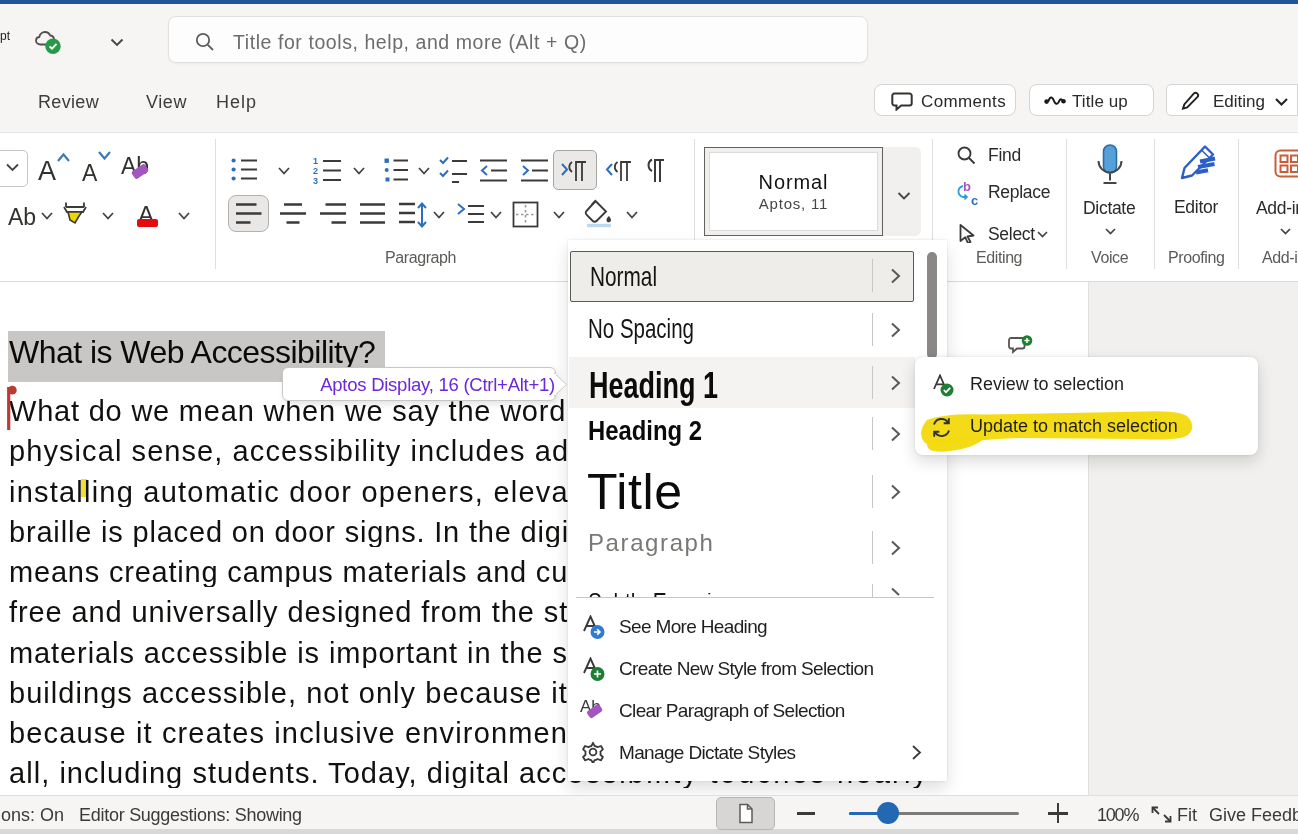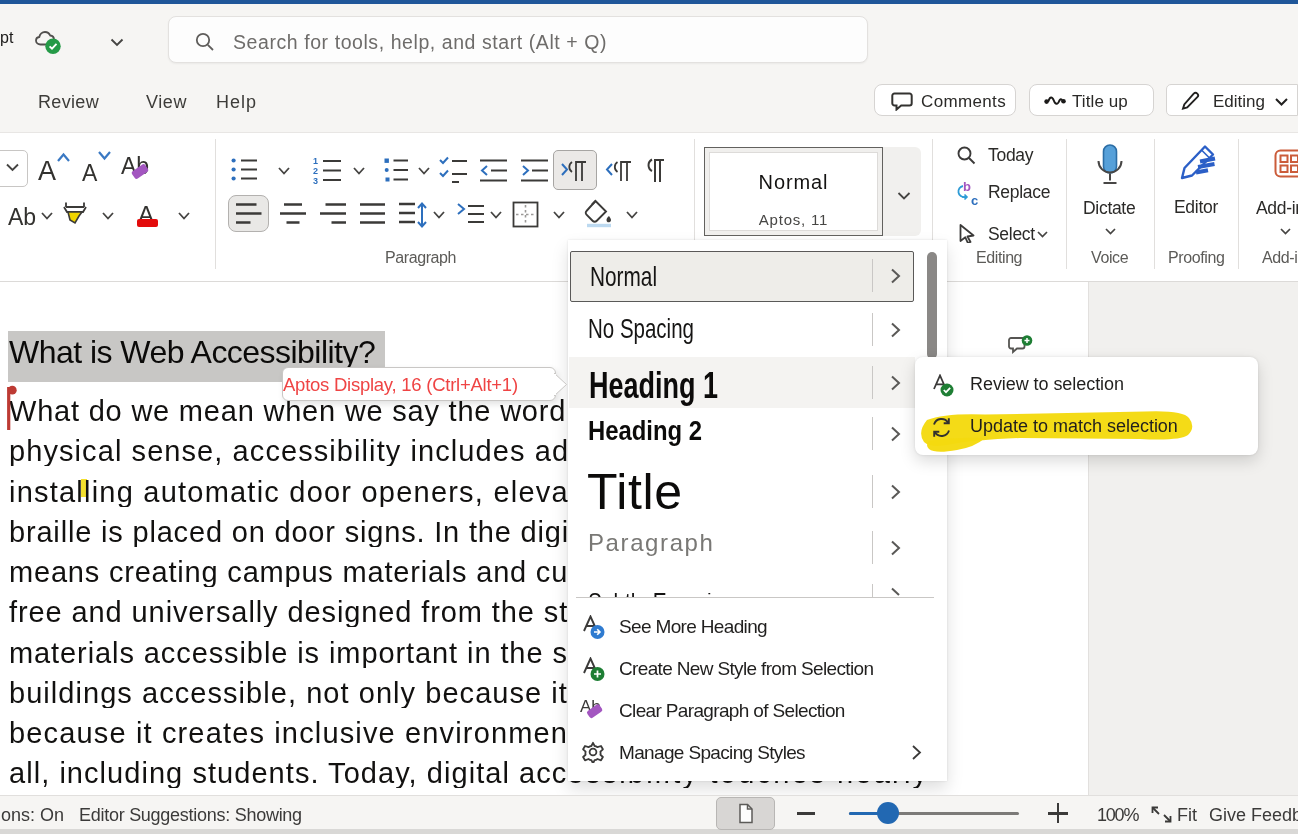--- a/index.html
+++ b/index.html
@@ -1,21 +1,21 @@
 <!DOCTYPE html>
 <html><head><meta charset="utf-8">
 <style>
 *{margin:0;padding:0;box-sizing:border-box}
 html,body{width:1298px;height:834px;overflow:hidden}
 body{font-family:"Liberation Sans",sans-serif;position:relative;background:#f6f5f3;line-height:1}
 .abs{position:absolute}
 .ic{position:absolute}
 #bluestrip{left:0;top:0;width:1298px;height:4px;background:#1f5699}
 #titlearea{left:0;top:4px;width:1298px;height:129px;background:#f6f5f3;border-bottom:1px solid #e8e6e4}
-#docname{left:0px;top:30px;font-size:16px;color:#1b1a19}
+#docname{left:0px;top:30px;font-size:12px;color:#1b1a19}
 #searchbox{left:168px;top:16px;width:700px;height:47px;background:#fdfdfd;border:1px solid #e3e1df;border-radius:8px;box-shadow:0 1px 2px rgba(0,0,0,.05)}
 #searchtext{left:233px;top:33px;font-size:19.5px;letter-spacing:.57px;color:#6e6c6a}
 .tab{top:93px;font-size:18px;color:#3d3c39}
 .topbtn{top:84px;height:32px;background:#ffffff;border:1px solid #d6d4d2;border-radius:8px;font-size:17px;color:#2b2a28}
 .topbtn span{position:absolute;top:8px}
 #ribbon{left:0;top:133px;width:1298px;height:149px;background:#fff;border-bottom:1px solid #dcdad8;box-shadow:0 3px 4px rgba(0,0,0,.08)}
 .vsep{position:absolute;width:1px;background:#e1dfdd}
 .glabel{position:absolute;font-size:16px;letter-spacing:-.4px;color:#5c5b58;top:250px;white-space:nowrap}
 .rtext{position:absolute;font-size:17.5px;letter-spacing:-.3px;color:#2b2a28;white-space:nowrap}
 #gal{left:704px;top:147px;width:179px;height:89px;border:1.5px solid #62615e;background:#f0efed;padding:4px;z-index:2}
@@ -29,21 +29,21 @@
 #menu{left:568px;top:240px;width:379px;height:541px;background:#fff;box-shadow:0 8px 16px rgba(0,0,0,.13),0 0 2px rgba(0,0,0,.11)}
 .mtext{position:absolute;transform-origin:0 0;white-space:nowrap;color:#161514}
 .rowsep{position:absolute;left:872px;width:1px;height:33px;background:#c9c7c5}
 .rowchev{position:absolute;left:889px}
 #mscroll{left:927px;top:252px;width:10px;height:107px;background:#8a8886;border-radius:5px}
 #msep{left:576px;top:597px;width:358px;height:1px;background:#c9c7c5}
 .mfoot{position:absolute;left:619px;font-size:19px;letter-spacing:-.65px;color:#201f1e}
 #submenu{left:915px;top:357px;width:343px;height:98px;background:#fff;border-radius:8px;box-shadow:0 6px 16px rgba(0,0,0,.15),0 0 3px rgba(0,0,0,.1)}
 .subtext{position:absolute;left:970px;font-size:18px;color:#201f1e}
 #tooltip{left:282px;top:367px;width:274px;height:34px;background:#fff;border:1px solid #c9c7c5;border-radius:6px;box-shadow:2px 3px 6px rgba(0,0,0,.12)}
-#tooltiptext{width:100%;text-align:left;font-size:18.5px;letter-spacing:-.25px;color:#ef4444;margin-top:8px}
+#tooltiptext{width:100%;text-align:right;font-size:18.5px;letter-spacing:-.25px;color:#6d28d9;margin-top:8px}
 #statusbar{left:0;top:795px;width:1298px;height:34px;background:#f6f5f3;border-top:1px solid #e1dfdd}
 #statusstrip{left:0;top:829px;width:1298px;height:5px;background:#d9d8d6}
 .sbtext{position:absolute;font-size:18px;color:#3b3a39;white-space:nowrap}
 </style></head>
 <body>
 <div class="abs" id="bluestrip"></div>
 <div class="abs" id="titlearea"></div>
 <div class="abs" id="docname">pt</div>
 <svg class="ic" style="left:34px;top:30px" width="28" height="24" viewBox="0 0 28 24">
   <path d="M6.5 14.5 C4 14.5 2 12.8 2 10.6 C2 8.7 3.4 7.2 5.3 7 C5.8 4.2 8.2 2 11 2 C13.3 2 15.3 3.4 16.2 5.5 C18.4 5.7 20 7.5 20 9.7 C20 12.4 18 14.5 15.3 14.5 Z" fill="none" stroke="#514f4d" stroke-width="1.8"></path>
@@ -51,21 +51,21 @@
   <path d="M15.6 16.3 L18 18.7 L22.5 13.9" fill="none" stroke="#fff" stroke-width="1.9"></path>
 </svg>
 <svg class="ic" style="left:109px;top:37px" width="16" height="11" viewBox="0 0 16 11">
     <path d="M2.5 2.5 L8 8 L13.5 2.5" fill="none" stroke="#454442" stroke-width="1.9"></path>
   </svg>
 <div class="abs" id="searchbox"></div>
 <svg class="ic" style="left:195px;top:32px" width="20" height="20" viewBox="0 0 20 20">
     <circle cx="8" cy="8" r="6.2" fill="none" stroke="#5f5d5b" stroke-width="1.8"></circle>
     <line x1="12.8" y1="12.8" x2="18" y2="18" stroke="#5f5d5b" stroke-width="1.8"></line>
   </svg>
-<div class="abs" id="searchtext">Search for tools, help, and start (Alt + Q)</div>
+<div class="abs" id="searchtext">Title for tools, help, and more (Alt + Q)</div>
 <div class="abs tab" style="left:38px;letter-spacing:.33px">Review</div>
 <div class="abs tab" style="left:146px;letter-spacing:.58px">View</div>
 <div class="abs tab" style="left:216px;letter-spacing:1px">Help</div>
 <div class="abs topbtn" style="left:874px;width:142px">
   <svg class="ic" style="left:16px;top:7px" width="23" height="19" viewBox="0 0 23 19">
       <path d="M3.5 1.5 h15 a2.2 2.2 0 0 1 2.2 2.2 v7.6 a2.2 2.2 0 0 1 -2.2 2.2 h-8.3 l-4.7 4 v-4 h-2 a2.2 2.2 0 0 1 -2.2-2.2 v-7.6 a2.2 2.2 0 0 1 2.2-2.2 z" fill="none" stroke="#333230" stroke-width="2"></path>
     </svg>
   <span style="left:46px;letter-spacing:.35px">Comments</span>
 </div>
 <div class="abs topbtn" style="left:1029px;width:125px">
@@ -216,32 +216,32 @@
   <path d="M26 17 C28 19.8 28.8 21.6 26.9 22.9 C25.2 24 23.5 22.8 23.5 20.9 C23.5 19.5 24.8 18 26 17 Z" fill="#3b3a38"></path>
   <path d="M4 26.5 H28" stroke="#bcd9f0" stroke-width="3.4"></path>
   </svg>
 <svg class="ic" style="left:625px;top:210px" width="14" height="10" viewBox="0 0 14 10">
     <path d="M2 2 L7 7.5 L12 2" fill="none" stroke="#454442" stroke-width="1.8"></path>
   </svg>
 <div class="glabel" style="left:385px">Paragraph</div>
 <div class="abs" id="gal">
     <div id="galin">
   <div style="font-size:20px;color:#141312;margin-top:19px;letter-spacing:.9px">Normal</div>
-  <div style="font-size:15px;color:#474644;margin-top:20px;letter-spacing:.8px">Aptos, 11</div>
+  <div style="font-size:15px;color:#474644;margin-top:4px;letter-spacing:.8px">Aptos, 11</div>
 </div>
   </div>
 <div class="abs" id="galchev"></div>
 <svg class="ic" style="left:896px;top:191px" width="16" height="11" viewBox="0 0 16 11">
     <path d="M2.5 2 L8 7.5 L13.5 2" fill="none" stroke="#454442" stroke-width="1.8"></path>
   </svg>
 <svg class="ic" style="left:957px;top:146px" width="19" height="19" viewBox="0 0 19 19">
     <circle cx="7.5" cy="7.5" r="6" fill="none" stroke="#3b3a39" stroke-width="1.9"></circle>
     <line x1="12" y1="12" x2="17.5" y2="17.5" stroke="#3b3a39" stroke-width="1.9"></line>
   </svg>
-<div class="rtext" style="left:988px;top:147px">Today</div>
+<div class="rtext" style="left:988px;top:147px">Find</div>
 <svg class="ic" style="left:955px;top:181px" width="28" height="25" viewBox="0 0 28 25">
   <text x="8" y="10" font-size="13" font-weight="bold" fill="#a356c0" font-family="Liberation Sans">b</text>
   <text x="16" y="24" font-size="13" font-weight="bold" fill="#2d6fbd" font-family="Liberation Sans">c</text>
   <path d="M8 5 a5.5 5.5 0 1 0 2 11" fill="none" stroke="#2e9bd6" stroke-width="1.8"></path>
   <path d="M7 16 h5 m-2.5 -2.5 l2.5 2.5 l-2.5 2.5" fill="none" stroke="#2e9bd6" stroke-width="1.6"></path>
   </svg>
 <div class="rtext" style="left:988px;top:184px">Replace</div>
 <svg class="ic" style="left:958px;top:223px" width="18" height="20" viewBox="0 0 18 20">
     <path d="M2.5 2 L15.5 12.5 L9.5 13.5 L12.5 19 L9.8 19.8 L7.3 14.3 L2.5 18 Z" fill="none" stroke="#3b3a39" stroke-width="1.8" stroke-linejoin="round"></path>
   </svg>
@@ -360,21 +360,21 @@
   <text x="0" y="14" font-size="17" fill="#3b3a39" font-family="Liberation Sans">Ab</text>
   <rect x="7" y="9" width="15" height="8.5" rx="2.4" transform="rotate(-35 14.5 13)" fill="#a356c0"></rect>
   </svg>
 <svg class="ic" style="left:582px;top:741px" width="22" height="22" viewBox="0 0 22 22">
   <circle cx="11" cy="11" r="3.4" fill="none" stroke="#3b3a39" stroke-width="1.8"></circle>
   <path d="M11 1.8 L12.6 5 a6.5 6.5 0 0 1 2.9 1.2 L19 5 L20.9 8.3 L18.4 10.7 a6.5 6.5 0 0 1 0 3.1 L20.9 16 L19 19.3 L15.5 18 a6.5 6.5 0 0 1 -2.9 1.2 L11 22.4 L9.4 19.2 a6.5 6.5 0 0 1 -2.9-1.2 L3 19.3 L1.1 16 L3.6 13.8 a6.5 6.5 0 0 1 0-3.1 L1.1 8.3 L3 5 L6.5 6.2 A6.5 6.5 0 0 1 9.4 5 Z" fill="none" stroke="#3b3a39" stroke-width="1.8" stroke-linejoin="round"></path>
   </svg>
 <div class="mfoot" style="top:617px">See More Heading</div>
 <div class="mfoot" style="top:659px">Create New Style from Selection</div>
 <div class="mfoot" style="top:701px">Clear Paragraph of Selection</div>
-<div class="mfoot" style="top:743px">Manage Spacing Styles</div>
+<div class="mfoot" style="top:743px">Manage Dictate Styles</div>
 <svg class="ic" style="left:910px;top:744px" width="13" height="17" viewBox="0 0 13 17">
     <path d="M3 2 L10 8.5 L3 15" fill="none" stroke="#3b3a39" stroke-width="1.8"></path>
   </svg>
 
 <div class="abs" id="submenu"></div>
 <svg class="ic" style="left:915px;top:405px" width="284" height="52" viewBox="0 0 284 52">
     <path d="M12 15 Q30 8 70 9.5 L230 6.5 Q268 5 274 13 Q281 22 273 30 Q265 36 225 34 L105 33 Q60 35 38 39 Q16 44 9 37 Q2 27 12 15 Z" fill="#f4da10" opacity=".97"></path>
     <path d="M14 36 Q40 32 70 33 Q60 42 42 45 Q20 49 14 44 Q10 40 14 36 Z" fill="#f4da10" opacity=".97"></path>
   </svg>
 <svg class="ic" style="left:932px;top:374px" width="24" height="24" viewBox="0 0 24 24">

